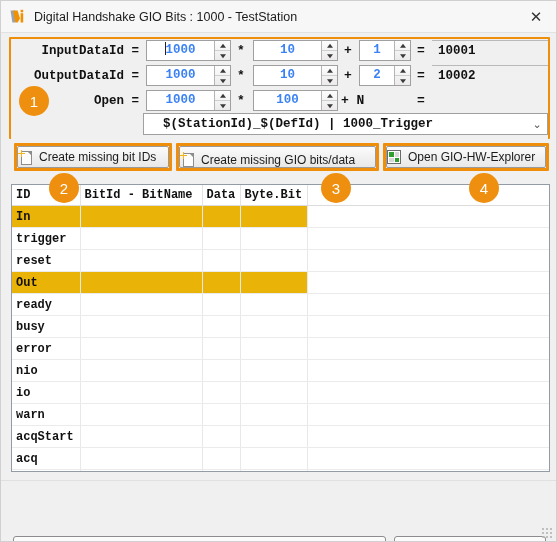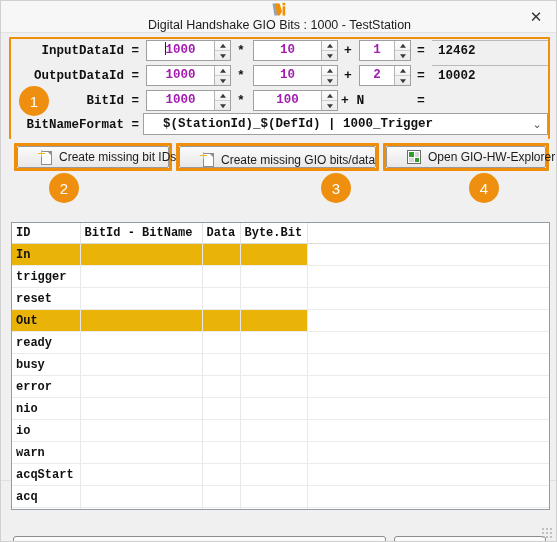--- a/index.html
+++ b/index.html
@@ -17,21 +17,21 @@
     border: 1px solid #d0d0d0;
     overflow: hidden;
   }
 
   
   #titlebar {
     position: absolute; left: 0; top: 0;
     width: 557px; height: 31px;
     background: #f7f7f7;
     border-bottom: 1px solid #e2e2e2;
-    display: flex; align-items: center; flex-direction: column;
+    display: flex; align-items: center;
   }
   #title-icon {
     width: 17px; height: 17px;
     margin-left: 8px; margin-right: 8px;
     position: relative; flex: 0 0 auto;
   }
   #title-text {
     font-size: 12.5px; color: #1b1b1b;
     font-family: "Liberation Sans", sans-serif;
     white-space: nowrap;
@@ -97,21 +97,21 @@
     border: 1px solid #a0a0a0;
     display: flex; align-items: stretch;
   }
   .spin .val {
     flex: 1;
     text-align: center;
     line-height: 19px;
     font-family: "Liberation Mono", monospace;
     font-size: 12.5px;
     font-weight: bold;
-    color: #a21caf;
+    color: #3b82f6;
     position: relative;
   }
   .spin .btns {
     width: 15px;
     border-left: 1px solid #b4b4b4;
     background: linear-gradient(#fdfdfd,#eceaea);
     display: flex; flex-direction: column;
   }
   .spin .btns div {
     flex: 1; position: relative;
@@ -179,21 +179,21 @@
 
   
   .abtn {
     position: absolute;
     box-sizing: border-box;
     height: 22px;
     background: linear-gradient(#fbfbfb, #e8e8e8);
     border: 1px solid #9a9a9a;
     border-radius: 2px;
     display: flex; align-items: center;
-    padding-left: 20px;
+    padding-left: 0;
     font-size: 12px;
     color: #1b1b1b;
     font-family: "Liberation Sans", sans-serif;
     cursor: default;
     z-index: 10;
   }
   .abtn .lbl { margin-left: 7px; white-space: nowrap; }
 
   .doc-icon { position: relative; width: 14px; height: 15px; flex: 0 0 auto; }
   .doc-icon .page {
@@ -227,21 +227,20 @@
   
   #table-wrap {
     position: absolute;
     left: 10px; top: 183px;
     width: 539px; height: 288px;
     box-sizing: border-box;
     background: #fff;
     border: 1px solid #939ba5;
     overflow: hidden;
     z-index: 4;
-    margin-top: 38px;
   }
   table.grid {
     border-collapse: collapse;
     table-layout: fixed;
     width: 537px;
     font-family: "Liberation Mono", monospace;
     font-size: 12px;
     font-weight: bold;
     color: #111;
   }
@@ -368,21 +367,21 @@
         <div class="btns">
             <div>
               <span class="arw up"></span>
             </div>
             <div>
               <span class="arw dn"></span>
             </div>
           </div>
       </div>
       <div class="op" style="left:403px; top:1px; width:14px;">=</div>
-      <div class="result" style="left:421px; top:1px; width:116px;">12462</div>
+      <div class="result" style="left:421px; top:1px; width:116px;">10001</div>
     </div>
 
     <div class="frow" style="top:25px">
       <div class="flabel" style="width:128px;left:0;">OutputDataId =</div>
       <div class="spin" style="left:135px; top:1px; width:85px;">
         <div class="val">1000</div>
         <div class="btns">
             <div>
               <span class="arw up"></span>
             </div>
@@ -413,21 +412,21 @@
             <div>
               <span class="arw dn"></span>
             </div>
           </div>
       </div>
       <div class="op" style="left:403px; top:1px; width:14px;">=</div>
       <div class="result" style="left:421px; top:1px; width:116px;">10002</div>
     </div>
 
     <div class="frow" style="top:50px">
-      <div class="flabel" style="width:128px;left:0;">BitId =</div>
+      <div class="flabel" style="width:128px;left:0;">Open =</div>
       <div class="spin" style="left:135px; top:1px; width:85px;">
         <div class="val">1000</div>
         <div class="btns">
             <div>
               <span class="arw up"></span>
             </div>
             <div>
               <span class="arw dn"></span>
             </div>
           </div>
@@ -442,21 +441,20 @@
             <div>
               <span class="arw dn"></span>
             </div>
           </div>
       </div>
       <div class="op" style="left:330px; top:1px; width:36px; text-align:left;">+ N</div>
       <div class="op" style="left:403px; top:1px; width:14px;">=</div>
     </div>
 
     <div id="combo-row">
-      <div class="flabel" style="width:128px;left:0;">BitNameFormat =</div>
       <div id="combo">
         <div class="ctext">$(StationId)_$(DefId) | 1000_Trigger</div>
         <div class="carrow">⌄</div>
       </div>
     </div>
   </div>
 
   <div class="hl-frame" style="left:8px; top:36px; width:541px; height:102px;"></div>
 
   <div class="abtn" style="left:16px; top:145px; width:152px;">

